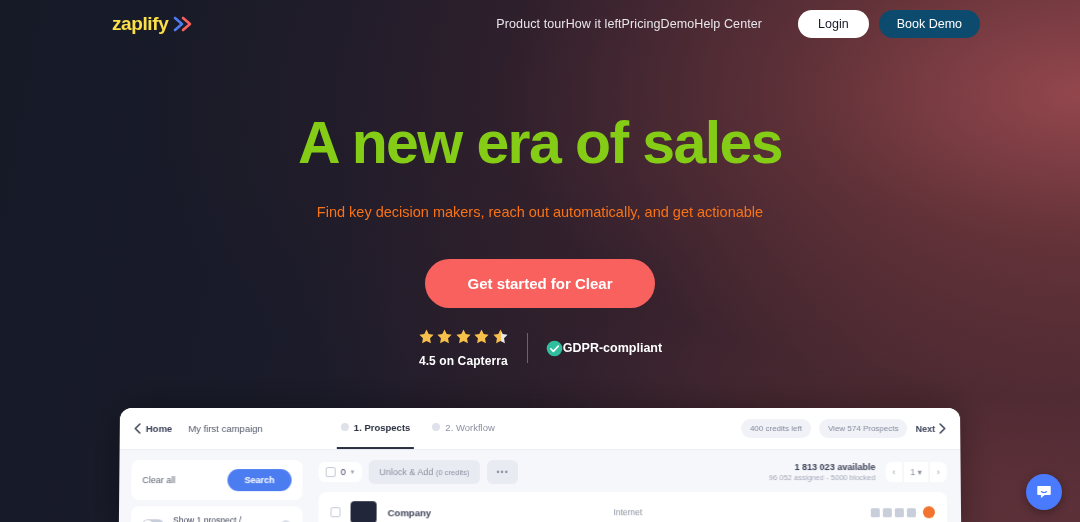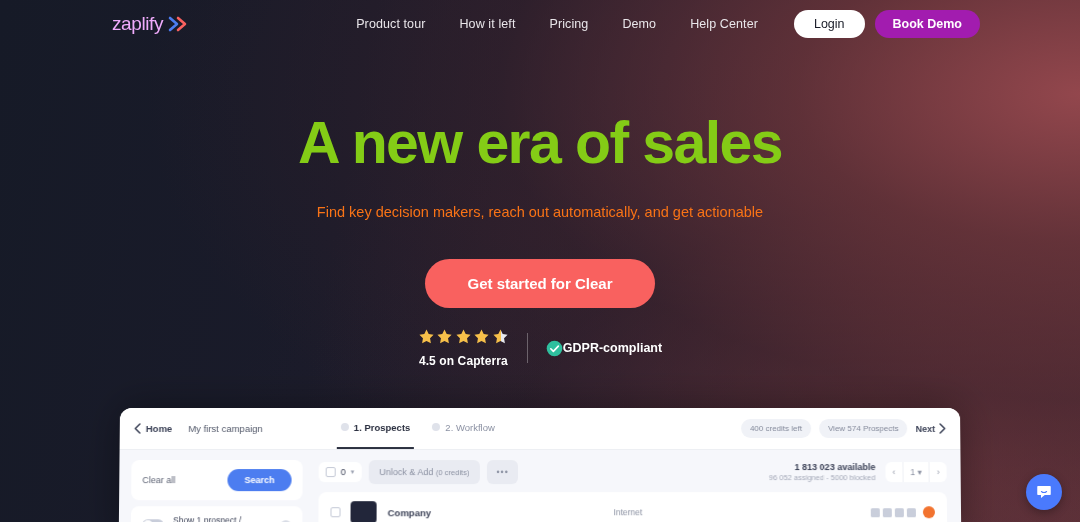--- a/index.html
+++ b/index.html
@@ -28,43 +28,43 @@
   .page { position:relative; z-index:2; width:1080px; height:522px; }
 
   
   header.nav {
     height:48px;
     display:flex; align-items:center;
     padding:0 100px 0 112px;
   }
   .logo { display:flex; align-items:center; gap:3px; }
   .logo-text {
-    color:#f0abfc; font-size:19px; font-weight:400; letter-spacing:-0.4px;
+    color:#fde047; font-size:19px; font-weight:700; letter-spacing:-0.4px;
   }
   .logo-marks { display:flex; align-items:center; margin-left:2px; }
   .logo-marks svg { display:block; }
 
   nav.links {
-    display:flex; align-items:center; gap:34px;
+    display:flex; align-items:center; 
     margin-left:auto;
   }
   nav.links a {
     color:#e9e6ea; font-size:12.5px; text-decoration:none;
     letter-spacing:0.1px; white-space:nowrap;
   }
   .nav-actions { display:flex; align-items:center; gap:10px; margin-left:36px; }
   .btn-login {
     background:#ffffff; color:#171a26;
     font-size:12.5px; font-weight:500;
     padding:7px 20px; border-radius:18px; border:none;
     cursor:pointer; white-space:nowrap;
   }
   .btn-demo {
-    background:#a21caf; color:#ffffff;
-    font-size:12.5px; font-weight:700;
+    background:#0c4a6e; color:#ffffff;
+    font-size:12.5px; font-weight:400;
     padding:7px 18px; border-radius:18px; border:none;
     cursor:pointer; white-space:nowrap;
   }
 
   
   .hero { text-align:center; padding-top:64px; }
   .hero h1 {
     color:#84cc16;
     font-size:59px;
     font-weight:700;

